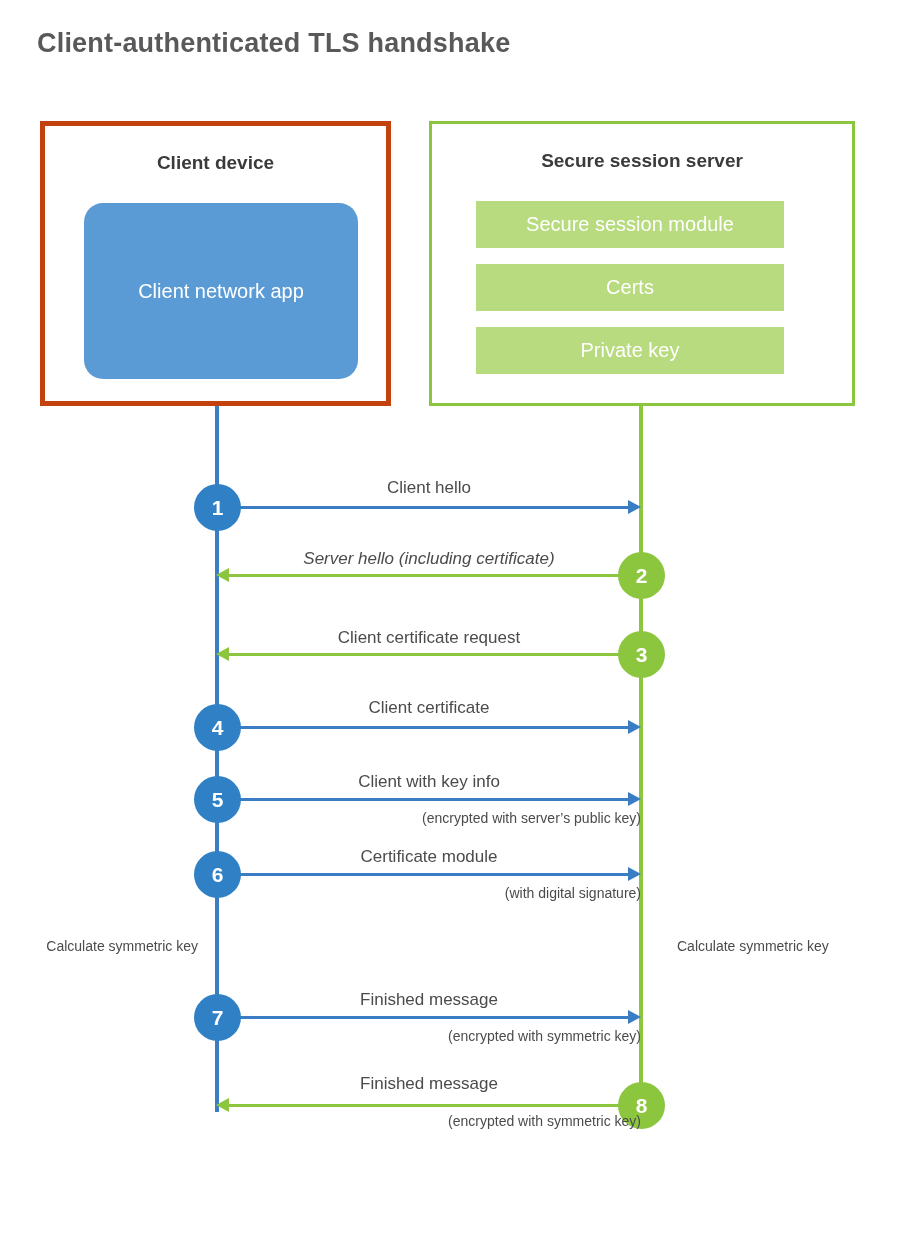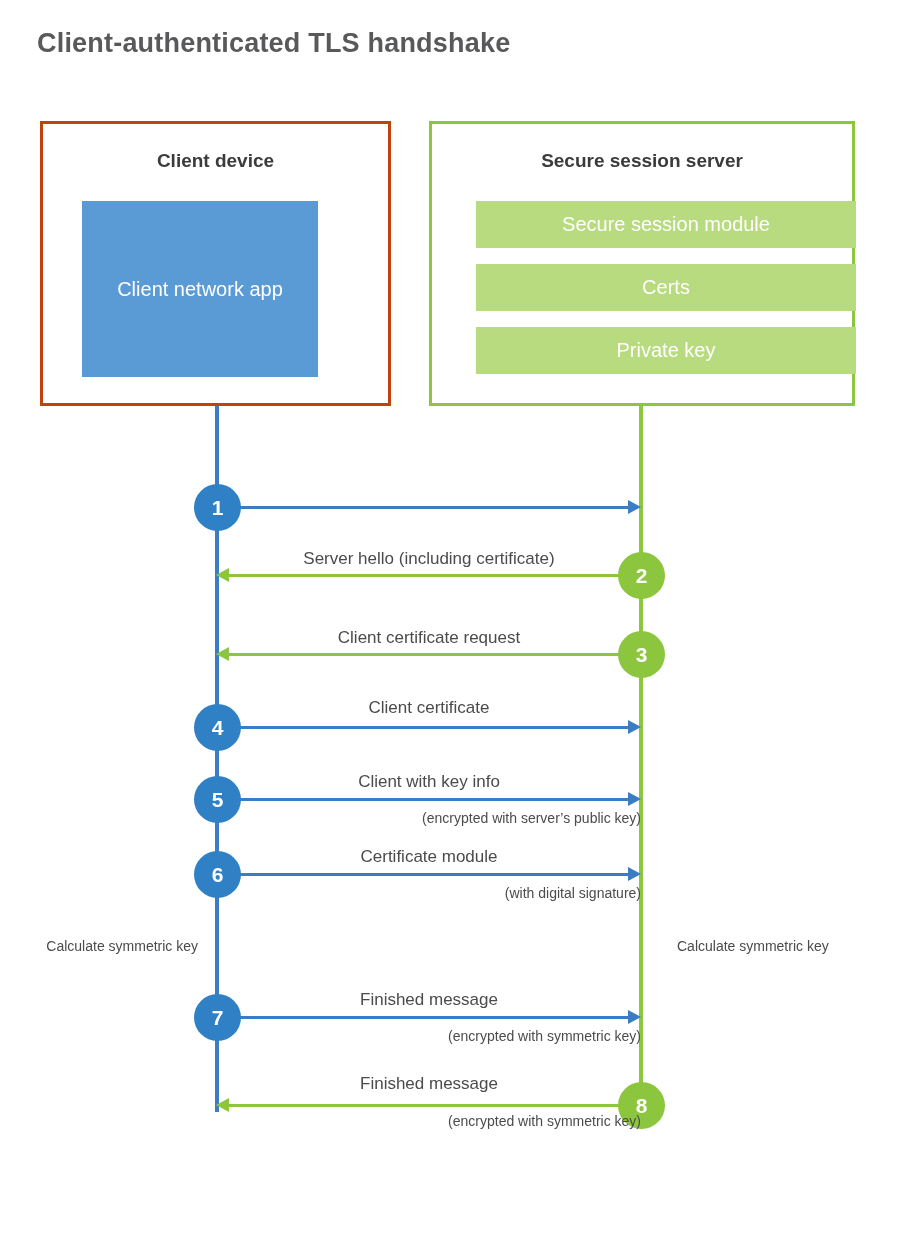--- a/index.html
+++ b/index.html
@@ -36,21 +36,21 @@
   .party-box {
     position: absolute;
     background: #ffffff;
     box-sizing: border-box;
   }
   .party-box.client {
     left: 40px;
     top: 121px;
     width: 351px;
     height: 285px;
-    border: 3px solid #c2410c;
+    border: 5px solid #c2410c;
   }
   .party-box.server {
     left: 429px;
     top: 121px;
     width: 426px;
     height: 285px;
     border: 3px solid #8cc63f;
   }
   .party-title {
     position: absolute;
@@ -61,39 +61,40 @@
     font-size: 19px;
     font-weight: bold;
     color: #3b3b3d;
   }
 
   
   .client-app {
     position: absolute;
     left: 39px;
     top: 77px;
-    width: 236px;
+    width: 274px;
     height: 176px;
     background: #5b9bd5;
     display: flex;
     align-items: center;
     justify-content: center;
     text-align: center;
     color: #ffffff;
     font-size: 20px;
     line-height: 1.33;
     box-sizing: border-box;
     padding: 0 14px;
+    border-radius: 19px;
   }
 
   
   .server-bar {
     position: absolute;
     left: 44px;
-    width: 380px;
+    width: 308px;
     height: 47px;
     background: #b7db7e;
     display: flex;
     align-items: center;
     justify-content: center;
     color: #ffffff;
     font-size: 20px;
     box-sizing: border-box;
   }
   .server-bar.b0 { top: 77px; }
@@ -194,25 +195,26 @@
   <div class="party-box server">
     <div class="party-title">Secure session server</div>
     <div class="server-bar b0">Secure session module</div>
     <div class="server-bar b1">Certs</div>
     <div class="server-bar b2">Private key</div>
   </div>
 
   <div class="lifeline client-line"></div>
   <div class="lifeline server-line"></div>
 
+  <div class="msg-label" style="left:217px; top:478px; width:424px;">Client hello</div>
   <div class="arrow-shaft blue" style="left:217px; top:506px; width:413px;"></div>
   <div class="arrow-head right blue" style="left:628px; top:500px;"></div>
   <div class="step-circle blue" style="left:194px; top:484px;">1</div>
 
-  <div class="msg-label" style="left:217px; top:549px; width:424px;">Server hello (including certificate)</div>
+  <div class="msg-label" style="left:217px; top:549px; width:424px;font-style:italic;">Server hello (including certificate)</div>
   <div class="arrow-shaft green" style="left:229px; top:574px; width:412px;"></div>
   <div class="arrow-head left green" style="left:216px; top:568px;"></div>
   <div class="step-circle green" style="left:618px; top:552px;">2</div>
 
   <div class="msg-label" style="left:217px; top:628px; width:424px;text-align:center;">Client certificate request</div>
   <div class="arrow-shaft green" style="left:229px; top:653px; width:412px;"></div>
   <div class="arrow-head left green" style="left:216px; top:647px;"></div>
   <div class="step-circle green" style="left:618px; top:631px;">3</div>
 
   <div class="msg-label" style="left:217px; top:698px; width:424px;">Client certificate</div>

